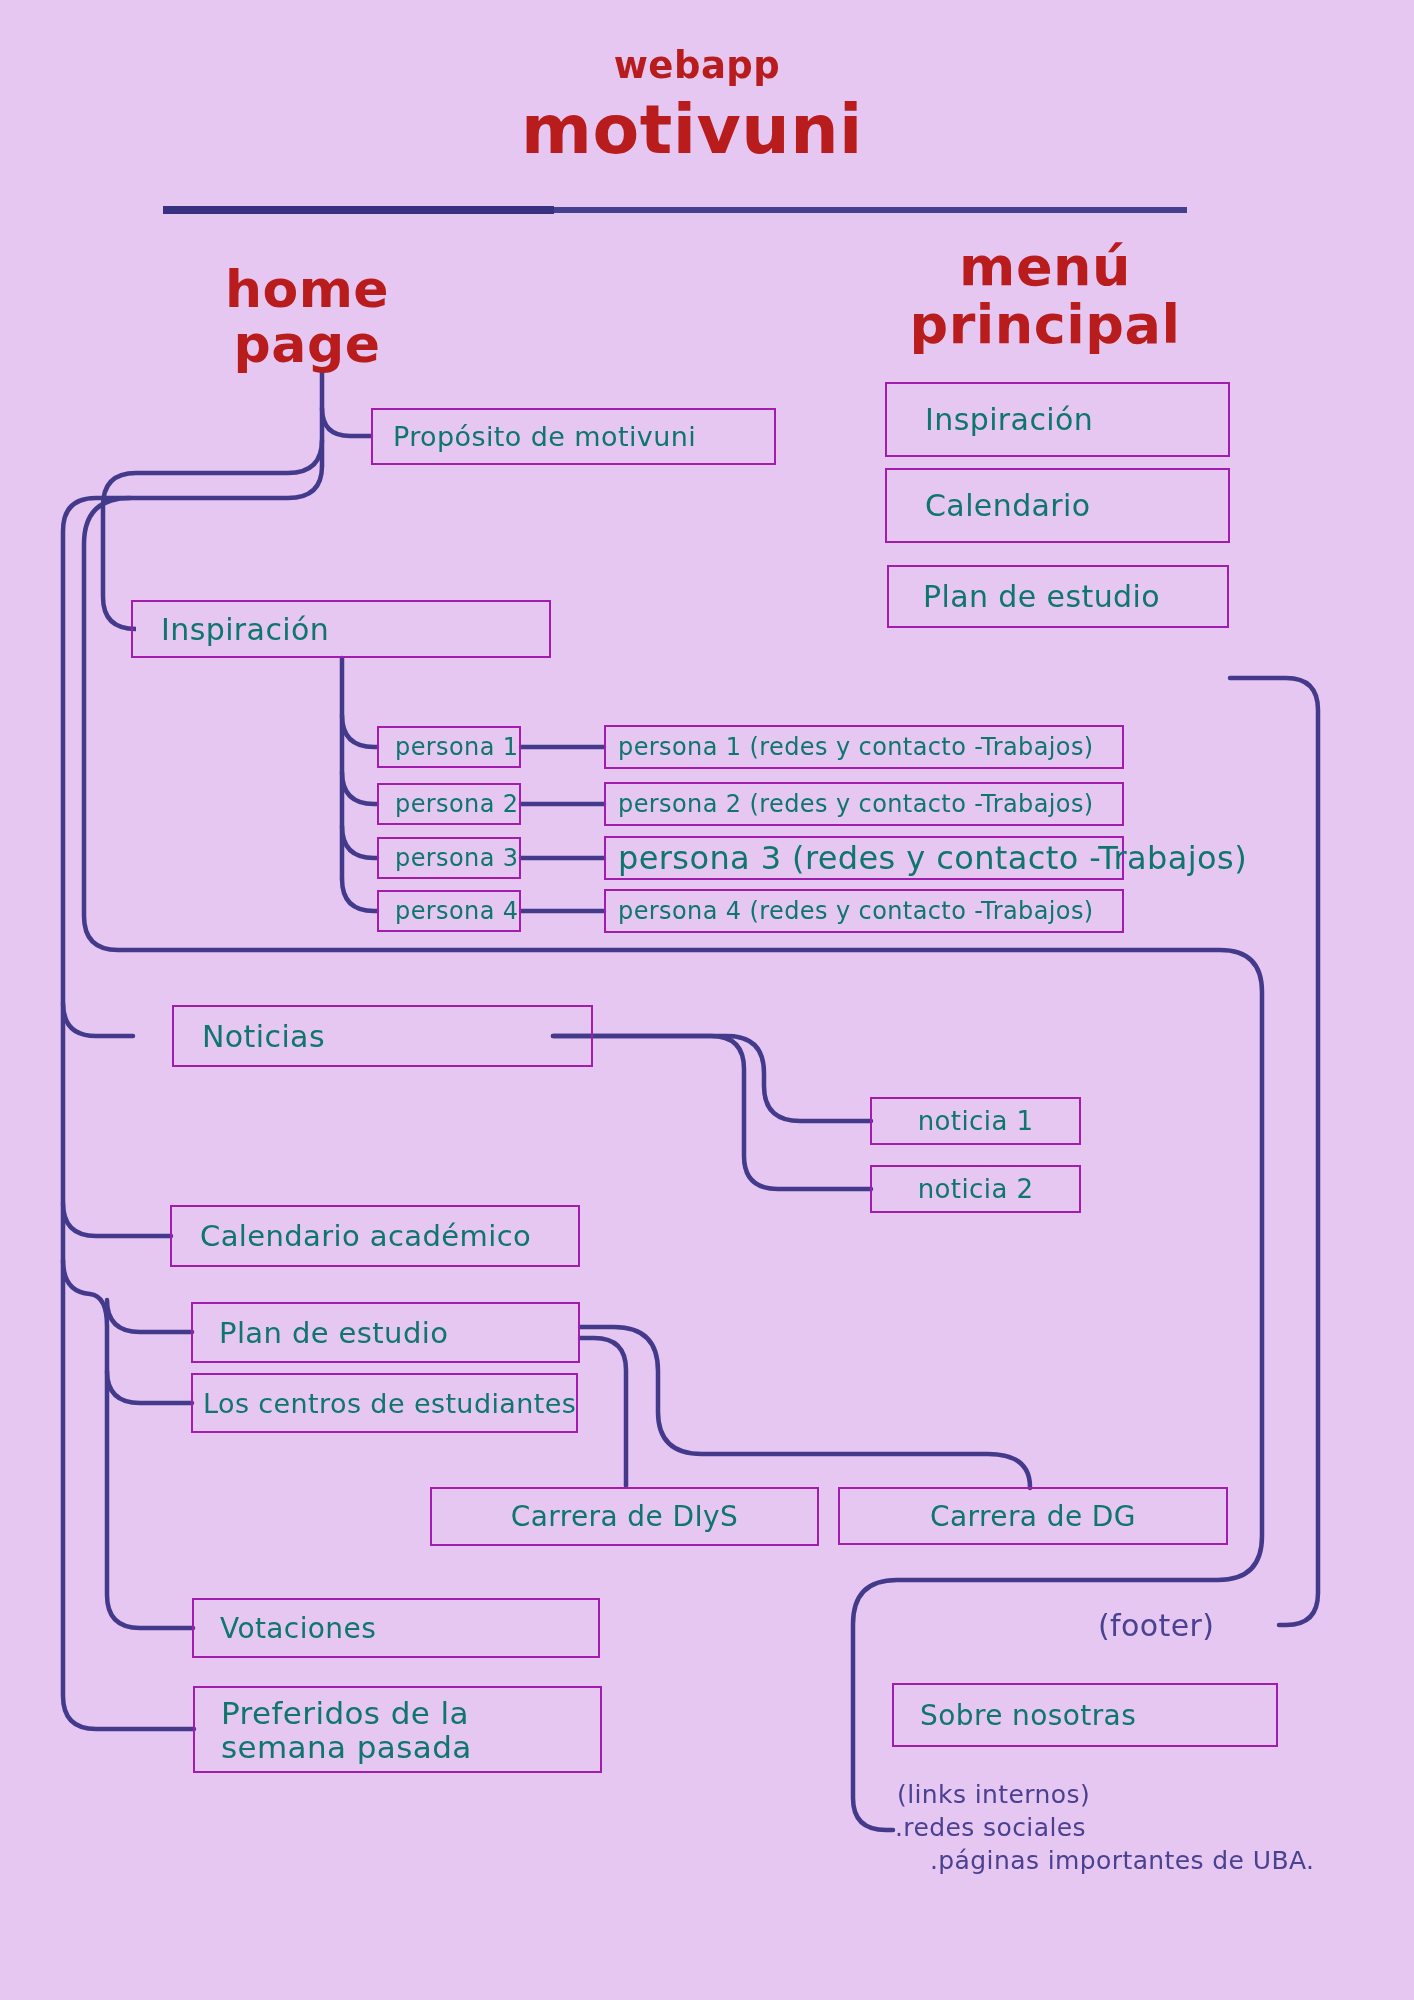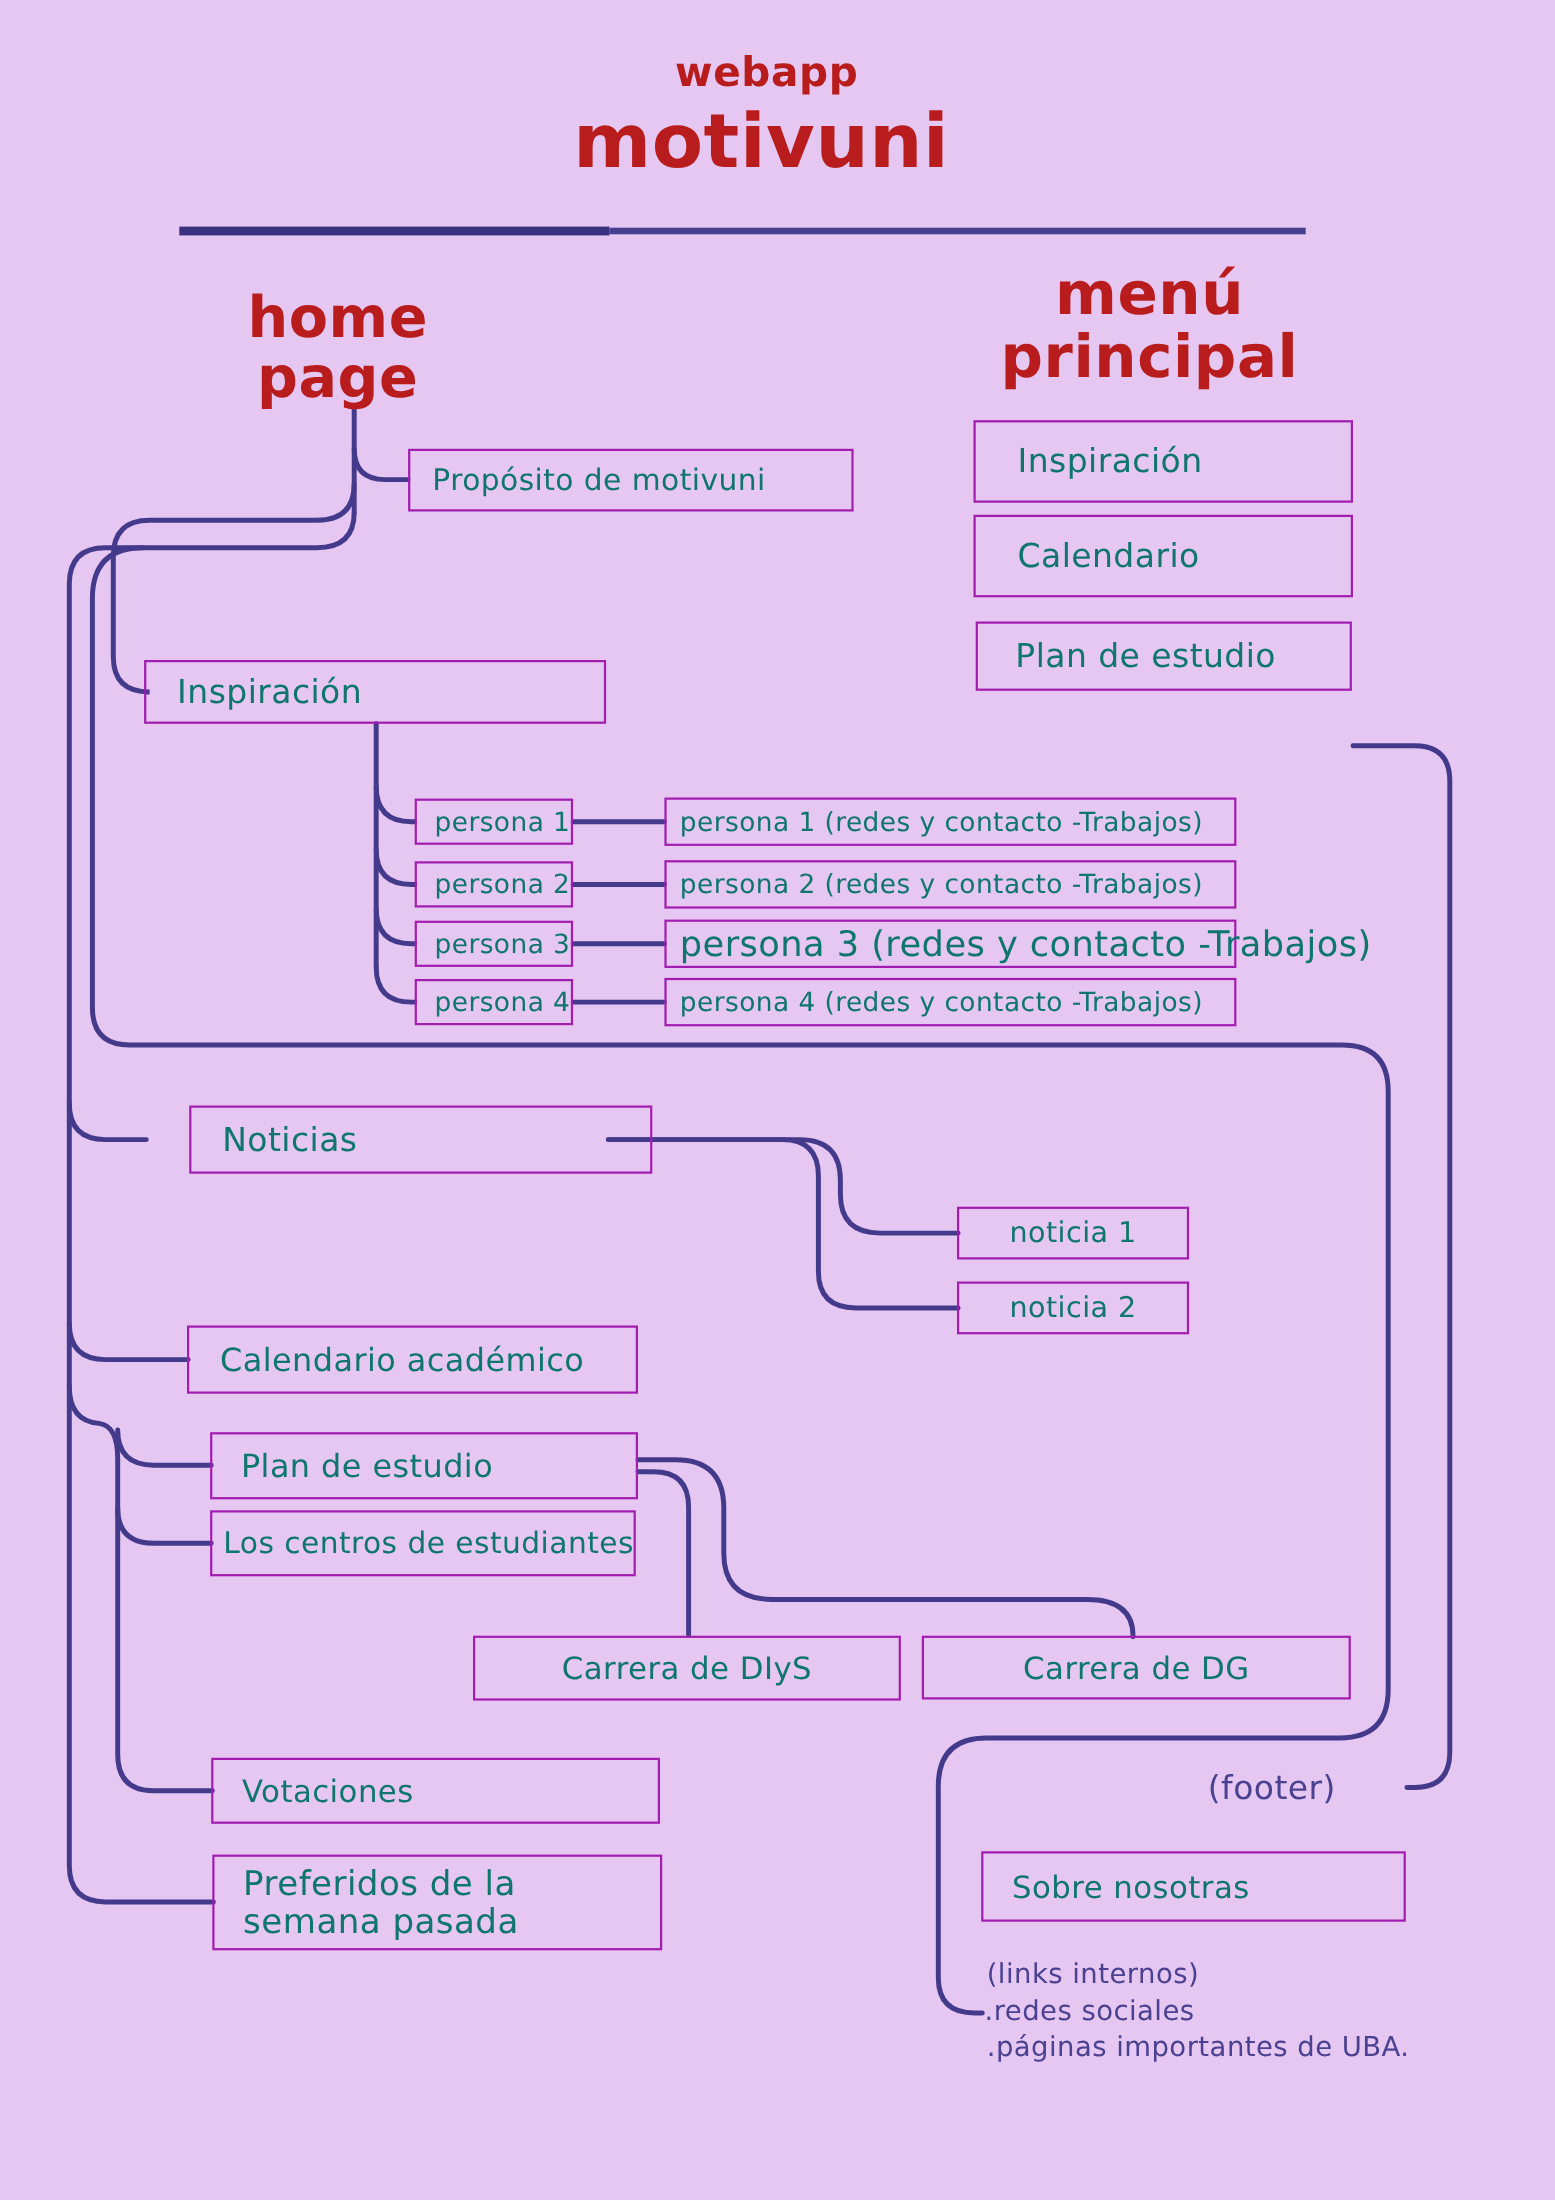--- a/index.html
+++ b/index.html
@@ -121,15 +121,15 @@
   <div class="box" style="left:430px;top:1487px;width:389px;height:59px;justify-content:center;font-size:28px;">Carrera de DIyS</div>
   <div class="box" style="left:838px;top:1487px;width:390px;height:58px;justify-content:center;font-size:28px;">Carrera de DG</div>
 
   <div class="box" style="left:192px;top:1598px;width:408px;height:60px;padding-left:26px;font-size:28px;">Votaciones</div>
   <div class="box wrap2" style="left:193px;top:1686px;width:409px;height:87px;padding-left:26px;padding-right:30px;font-size:31px;">Preferidos de la semana pasada</div>
 
   <div class="plain" style="left:1098px;top:1608px;font-size:30px;">(footer)</div>
   <div class="box" style="left:892px;top:1683px;width:386px;height:64px;padding-left:26px;font-size:28px;">Sobre nosotras</div>
   <div class="plain links" style="left:897px;top:1778px;">(links internos)</div>
   <div class="plain links" style="left:895px;top:1811px;">.redes sociales</div>
-  <div class="plain links" style="left:897px;top:1844px;">.páginas importantes de UBA.</div>
+  <div class="plain links" style="left:930px;top:1844px;">.páginas importantes de UBA.</div>
 
 </div>
 
 </body></html>

